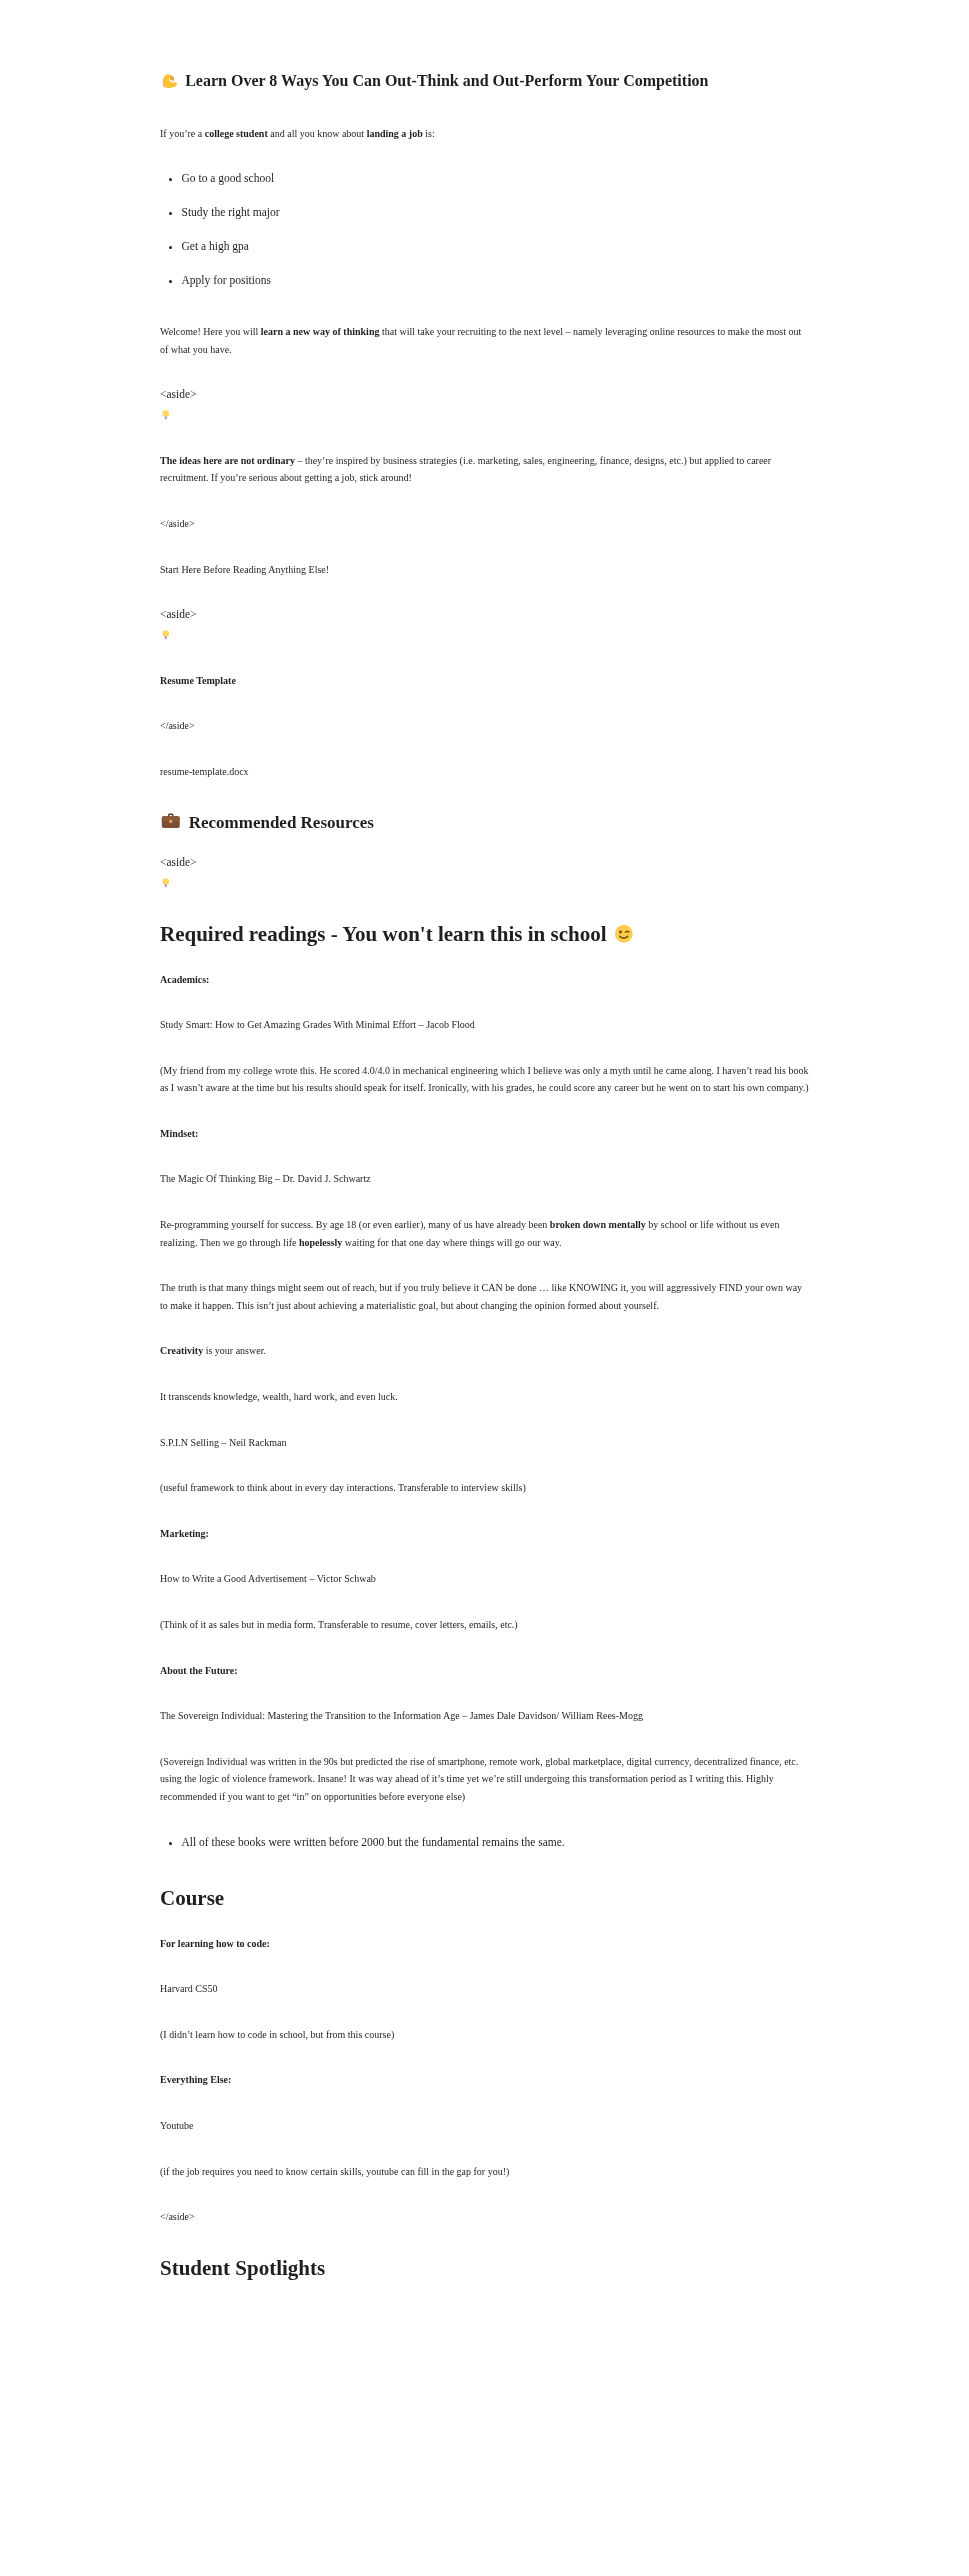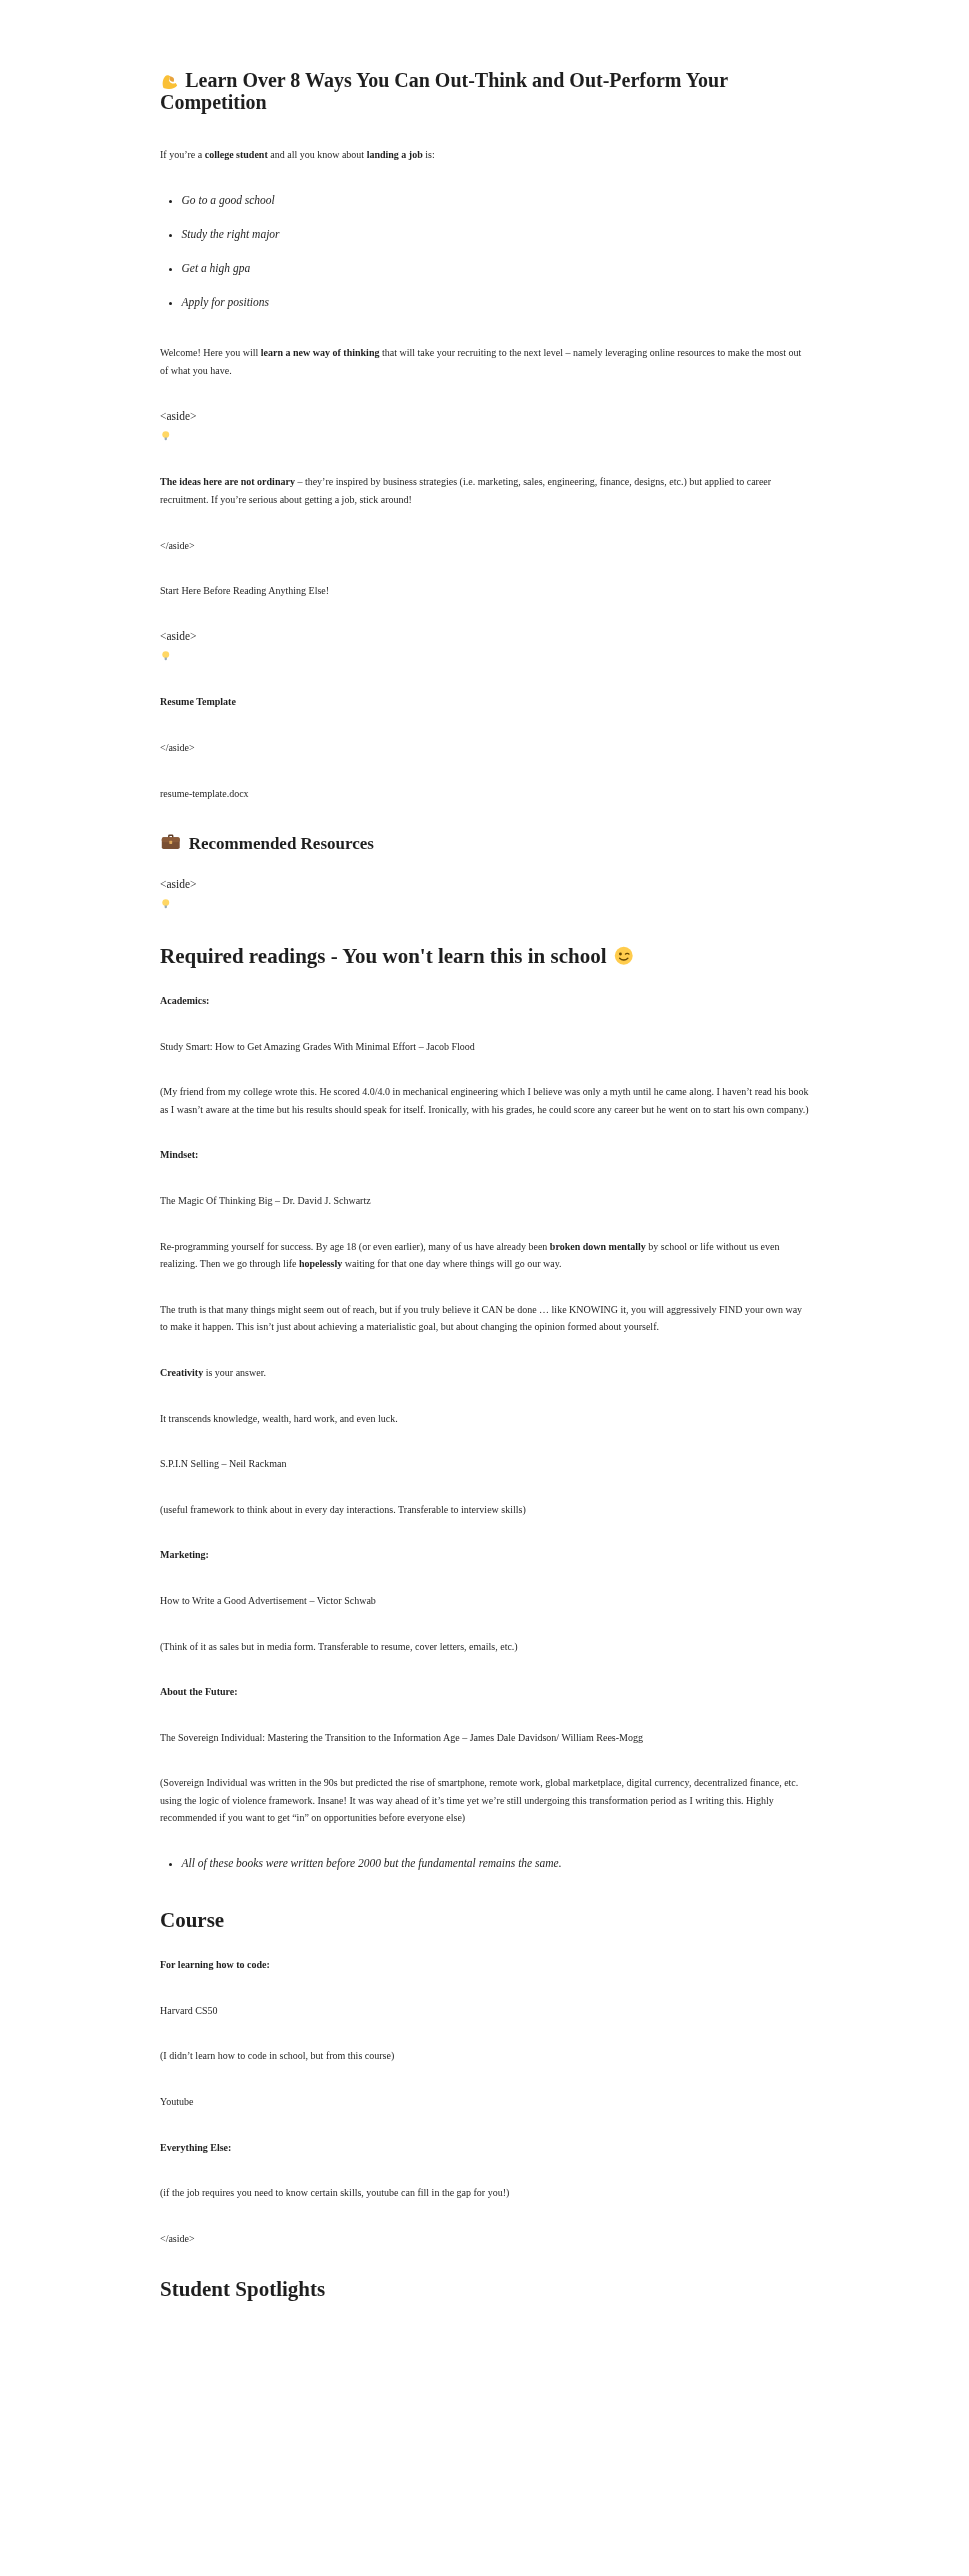--- a/index.html
+++ b/index.html
@@ -8,26 +8,26 @@
     min-height: 2576px;
     font-family: "Liberation Serif", "DejaVu Serif", serif;
     color: #1f1f1f;
   }
   .page { width: 650px; margin: 0 auto; padding-top: 70px; }
 
   .para { font-size: 10px; line-height: 17.6px; margin: 0 0 28px; }
   strong { font-weight: bold; }
   a.doc-link { color: inherit; cursor: pointer; }
 
-  ul.doc-list { margin: 8.6px 0 33px; padding-left: 21.5px; list-style: disc; font-style: italic; }
+  ul.doc-list { margin: 8.6px 0 33px; padding-left: 21.5px; list-style: disc; }
   ul.doc-list li { font-size: 11.5px; line-height: 17.6px; margin-bottom: 16.5px; }
 
   h1.doc-h1 { font-size: 21px; line-height: 29px; margin: 18.7px 0 21.5px; font-weight: bold; }
   h2.doc-h2 { font-size: 17px; line-height: 27px; margin: 17px 0 18.7px; font-weight: bold; }
-  h3.doc-title { font-size: 20px; line-height: 21.5px; margin: 0 0 33px; font-weight: bold; }
+  h3.doc-title { font-size: 16px; line-height: 21.5px; margin: 0 0 33px; font-weight: bold; }
 
   .icon { display: inline-block; vertical-align: -0.18em; }
   .icon svg { display: block; }
   .title-icon { margin-right: 6.5px; vertical-align: -3.6px; }
   .h2-icon { margin-right: 7.2px; vertical-align: -3.6px; }
   .h1-icon { margin-left: 6.5px; vertical-align: -3.6px; }
 
   .aside-open { margin: 0 0 28px; }
   .aside-tag { font-size: 11.5px; line-height: 17.6px; }
   .emoji-line { line-height: 18.7px; height: 18.7px; padding-top: 1.4px; }
@@ -148,22 +148,22 @@
   <p class="para">(Sovereign Individual was written in the 90s but predicted the rise of smartphone, remote work, global marketplace, digital currency, decentralized finance, etc. using the logic of violence framework. Insane! It was way ahead of it’s time yet we’re still undergoing this transformation period as I writing this. Highly recommended if you want to get “in” on opportunities before everyone else)</p>
 
   <ul class="doc-list">
     <li>All of these books were written before 2000 but the fundamental remains the same.</li>
   </ul>
 
   <h1 class="doc-h1">Course</h1>
   <p class="para"><strong>For learning how to code:</strong></p>
   <p class="para"><a class="doc-link">Harvard CS50</a></p>
   <p class="para">(I didn’t learn how to code in school, but from this course)</p>
+  <p class="para"><strong>Everything Else:</strong></p>
   <p class="para">Youtube</p>
-  <p class="para"><strong>Everything Else:</strong></p>
   <p class="para">(if the job requires you need to know certain skills, youtube can fill in the gap for you!)</p>
 
   <p class="para">&lt;/aside&gt;</p>
 
   <h1 class="doc-h1">Student Spotlights</h1>
 
 </div>
 
 
 </body></html>

